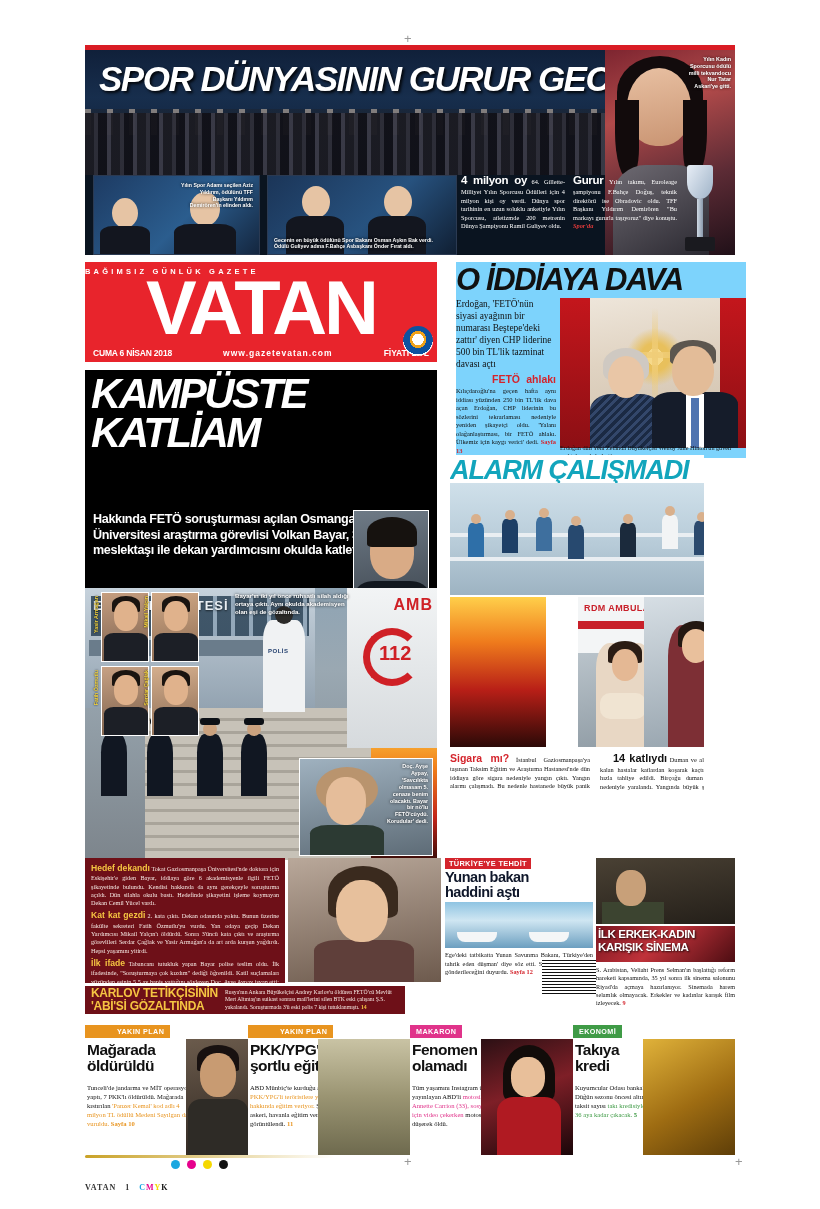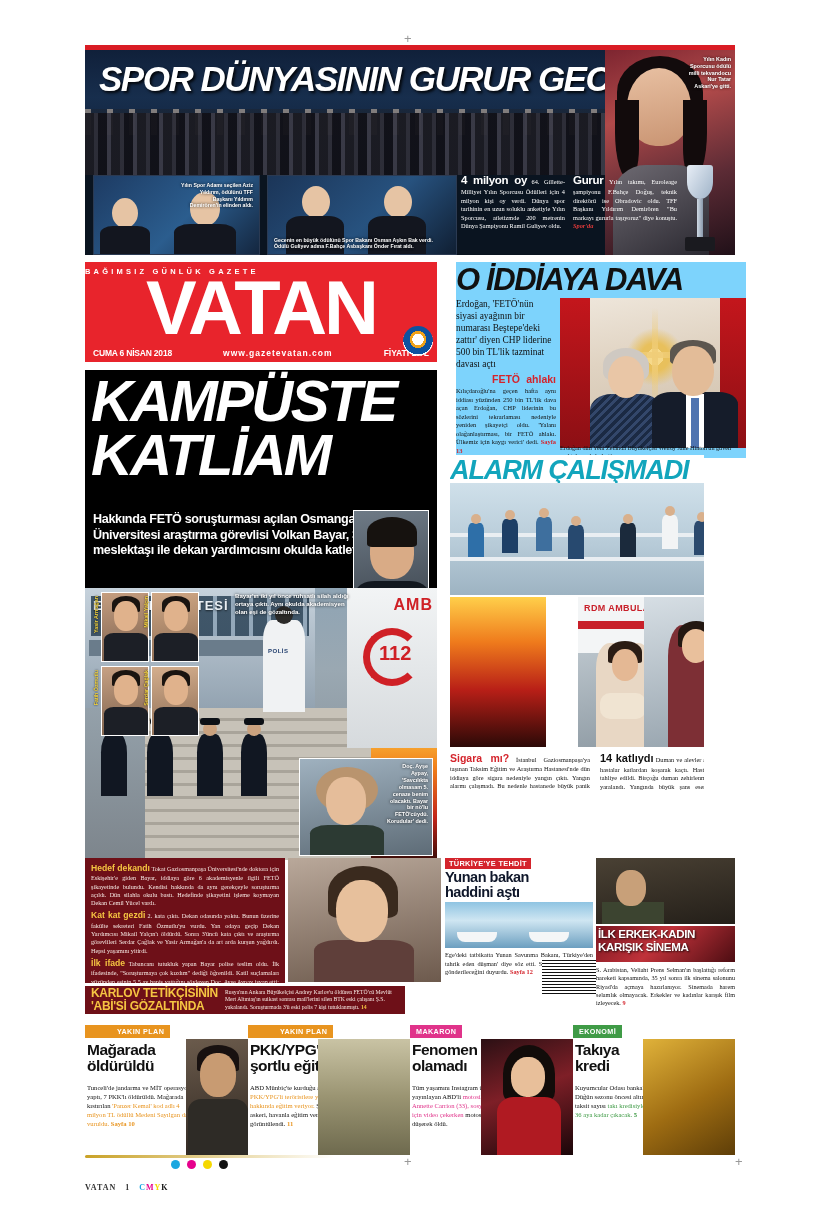--- a/index.html
+++ b/index.html
@@ -161,21 +161,21 @@
   .ip-m-tie{ position:absolute; left:131px; top:100px; width:8px; height:50px; background:#4f74b0; }
   .iddia-cap{
     position:absolute; left:104px; bottom:-2px; width:186px;
     font-family:"Liberation Serif", serif; font-size:6.2px; line-height:1.3; color:#111;
   }
 
   
   .kamp{ position:absolute; left:85px; top:370px; width:352px; height:490px; background:#000; overflow:hidden; }
   .kamp h1{
     position:absolute; left:6px; top:4px; width:344px;
-    color:#fff; font-weight:bold; font-size:58px; line-height:0.93;
+    color:#fff; font-weight:bold; font-size:42px; line-height:0.93;
     letter-spacing:-2.6px; font-style:italic;
   }
   .kamp-sub{
     position:absolute; left:8px; top:142px; width:272px;
     color:#fff; font-weight:bold; font-size:12.6px; line-height:1.24; letter-spacing:-.35px;
   }
   .kamp-portrait{
     position:absolute; right:8px; top:140px; width:76px; height:110px;
     background:linear-gradient(170deg,#6e7a86,#3b434c); overflow:hidden; border:1px solid #fff;
   }
@@ -270,21 +270,21 @@
   .nurse{ position:absolute; left:18px; top:46px; width:56px; height:104px; background:#e8d7c4; border-radius:24% 24% 0 0; }
   .nurse-h{ position:absolute; left:34px; top:52px; width:26px; height:32px; border-radius:48%; background:#e4b894; }
   .nurse-hair{ position:absolute; left:30px; top:44px; width:34px; height:22px; border-radius:50% 50% 10% 10%; background:#2a1c14; }
   .baby{ position:absolute; left:22px; top:96px; width:46px; height:26px; background:#f0e4d2; border-radius:10px; }
   .womanC{ position:absolute; left:24px; top:28px; width:54px; height:122px; background:#7d2f35; border-radius:26% 26% 0 0; }
   .womanC-h{ position:absolute; left:38px; top:32px; width:28px; height:34px; border-radius:48%; background:#e9c09c; }
   .womanC-hair{ position:absolute; left:34px; top:24px; width:36px; height:26px; border-radius:50% 50% 10% 10%; background:#231812; }
   .alarm-txt{ position:absolute; left:0; top:296px; width:290px; display:flex; gap:10px; }
   .at-col{ width:140px; font-family:"Liberation Serif", serif; font-size:6.3px; line-height:1.35; color:#111; text-align:justify; }
   .at-lead{ font-family:"Liberation Sans", sans-serif; font-weight:bold; font-size:10.5px; color:#d4242c; }
-  .at-lead2{ font-family:"Liberation Sans", sans-serif; font-weight:bold; font-size:11px; color:#111; }
+  .at-lead2{ font-family:"Liberation Sans", sans-serif; font-weight:bold; font-size:11px; color:#111;margin-left:13px; }
 
   
   .redblock{
     position:absolute; left:85px; top:858px; width:200px; height:125px;
     background:#6e1018; padding:5px 6px; overflow:hidden;
   }
   .rb-p{ font-family:"Liberation Serif", serif; font-size:6.2px; line-height:1.33; color:#f6e9e4; text-align:justify; margin-bottom:3px; }
   .rb-h{ font-family:"Liberation Sans", sans-serif; font-weight:bold; font-size:8.6px; color:#f5c542; }
   .karlov{
     position:absolute; left:85px; top:986px; width:320px; height:28px; background:#6e1018;

